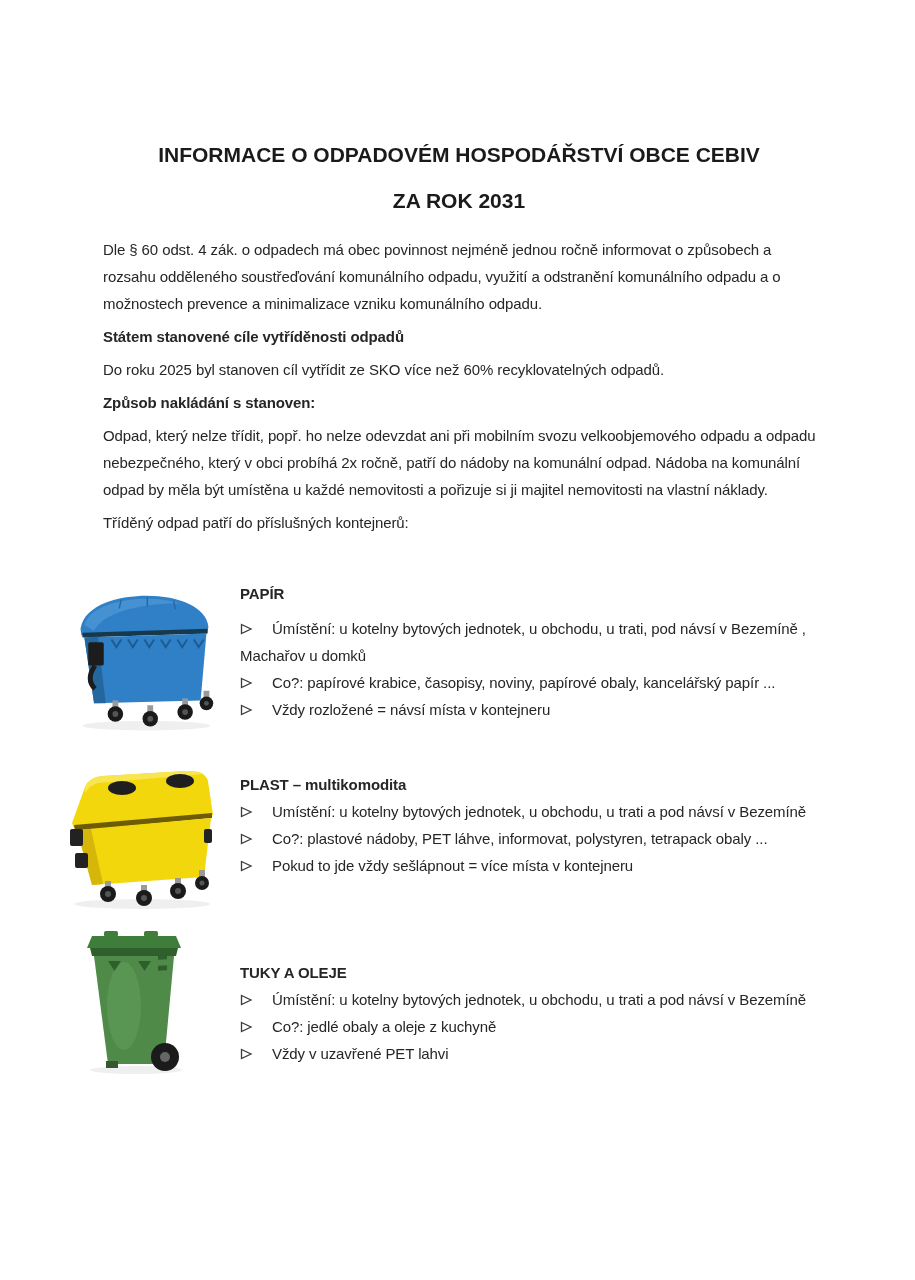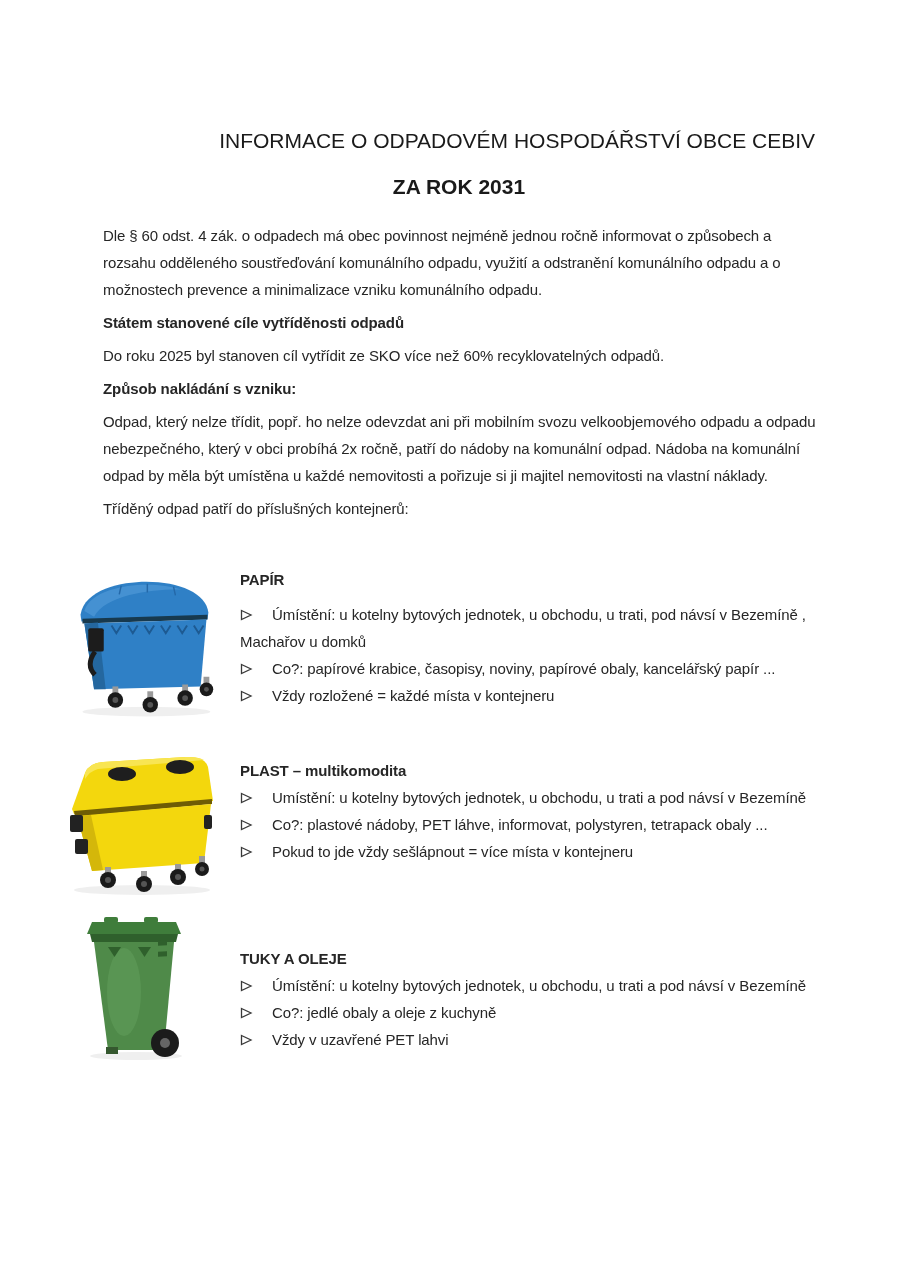--- a/index.html
+++ b/index.html
@@ -7,22 +7,22 @@
     position:relative;
     width:915px;height:1280px;
     box-sizing:border-box;
     padding:128px 100px 0 103px;
     background:#ffffff;
     font-family:"Liberation Sans","DejaVu Sans",sans-serif;
     color:#262626;
     overflow:hidden;
   }
   .doc-title{
-    margin:0;text-align:right;
-    font-size:21px;font-weight:400;line-height:26px;color:#1a1a1a;
+    margin:14px;text-align:center;
+    font-size:21px;font-weight:700;line-height:26px;color:#1a1a1a;
   }
   .doc-subtitle{
     margin:20px 0 0 0;text-align:center;
     font-size:21px;font-weight:700;line-height:26px;color:#1a1a1a;
   }
   .body-text{
     margin:0 0 6px 0;
     width:715px;
     font-size:15px;line-height:27px;
     letter-spacing:-0.1px;
@@ -55,21 +55,21 @@
 <div class="page">
 
   <h1 class="doc-title">INFORMACE O ODPADOVÉM HOSPODÁŘSTVÍ OBCE CEBIV</h1>
   <h2 class="doc-subtitle">ZA ROK 2031</h2>
 
   <p class="body-text intro">Dle § 60 odst. 4 zák. o odpadech má obec povinnost nejméně jednou ročně informovat o způsobech a rozsahu odděleného soustřeďování komunálního odpadu, využití a odstranění komunálního odpadu a o možnostech prevence a minimalizace vzniku komunálního odpadu.</p>
 
   <p class="body-text bold">Státem stanovené cíle vytříděnosti odpadů</p>
   <p class="body-text">Do roku 2025 byl stanoven cíl vytřídit ze SKO více než 60% recyklovatelných odpadů.</p>
 
-  <p class="body-text bold">Způsob nakládání s vzniku:</p>
+  <p class="body-text bold">Způsob nakládání s stanoven:</p>
   <p class="body-text">Odpad, který nelze třídit, popř. ho nelze odevzdat ani při mobilním svozu velkoobjemového odpadu a odpadu nebezpečného, který v obci probíhá 2x ročně, patří do nádoby na komunální odpad. Nádoba na komunální odpad by měla být umístěna u každé nemovitosti a pořizuje si ji majitel nemovitosti na vlastní náklady.</p>
 
   <p class="body-text">Tříděný odpad patří do příslušných kontejnerů:</p>
 
   <section class="bin-row s1">
     <div class="fig f1">
       <svg viewBox="0 0 160 148" xmlns="http://www.w3.org/2000/svg" aria-hidden="true">
         <ellipse cx="84" cy="140" rx="66" ry="5" fill="#efefef"></ellipse>
         <path d="M16 40 C 20 14, 58 6, 84 6 C 118 6, 146 18, 148 38 L147 45 L17 47 Z" fill="#2f80c6"></path>
         <path d="M20 36 C 26 16, 60 9, 84 9 C 98 9, 110 11, 120 14 C 96 13, 42 18, 30 42 Z" fill="#4d97d6" opacity="0.75"></path>
@@ -104,21 +104,21 @@
             </svg></span><span>Úmístění: u kotelny bytových jednotek, u obchodu, u trati, pod návsí v Bezemíně , Machařov u domků</span>
       </div>
       <div class="bullet">
         <span class="glyph"><svg width="13" height="12" viewBox="0 0 13 12">
               <path d="M1.5 1.5 L11 6 L1.5 10.5 Z" fill="#ffffff" stroke="#3a3a3a" stroke-width="1.3"></path>
             </svg></span><span>Co?: papírové krabice, časopisy, noviny, papírové obaly, kancelářský papír ...</span>
       </div>
       <div class="bullet">
         <span class="glyph"><svg width="13" height="12" viewBox="0 0 13 12">
               <path d="M1.5 1.5 L11 6 L1.5 10.5 Z" fill="#ffffff" stroke="#3a3a3a" stroke-width="1.3"></path>
-            </svg></span><span>Vždy rozložené = každé místa v kontejneru</span>
+            </svg></span><span>Vždy rozložené = návsí místa v kontejneru</span>
       </div>
     </div>
   </section>
 
   <section class="bin-row s2">
     <div class="fig f2">
       <svg viewBox="0 0 168 146" xmlns="http://www.w3.org/2000/svg" aria-hidden="true">
         <ellipse cx="84" cy="139" rx="68" ry="5" fill="#efefef"></ellipse>
         <path d="M14 58 L27 22 Q31 12 45 11 L128 6 Q147 5 150 16 L155 50 L16 63 Z" fill="#f3d70d"></path>
         <path d="M27 22 Q31 12 45 11 L128 6 Q140 5.5 146 9 L40 18 Q32 20 27 28 Z" fill="#f8e552"></path>

